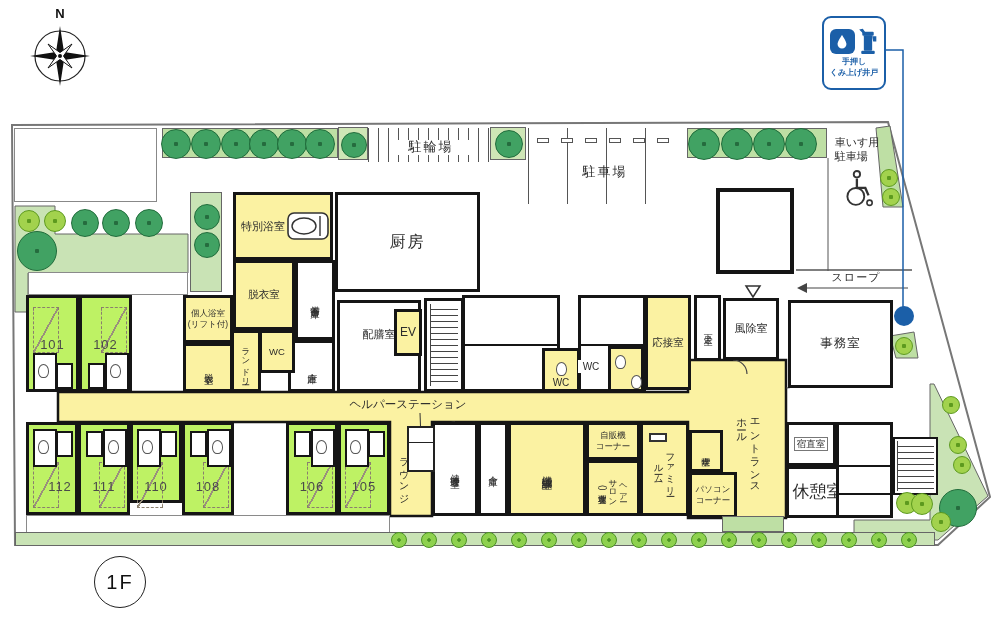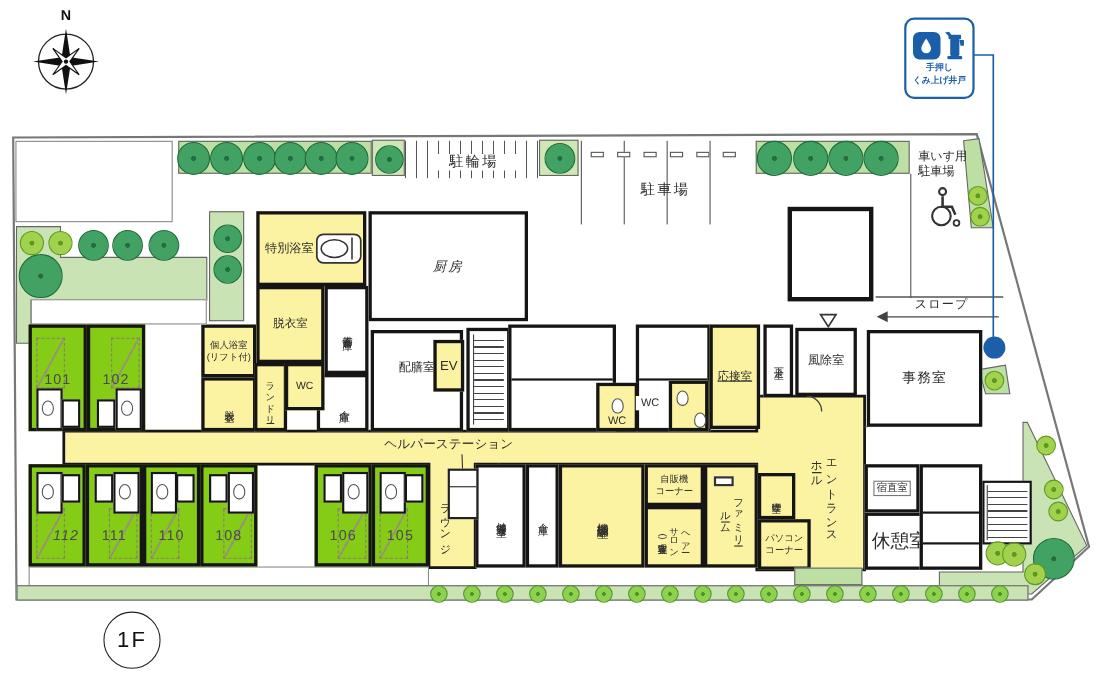--- a/index.html
+++ b/index.html
@@ -1,20 +1,20 @@
 <!DOCTYPE html>
 <html><head>
 <meta charset="utf-8">
 <style>
   html,body{margin:0;padding:0;background:#fff;font-family:"Liberation Sans",sans-serif;}
   #plan{position:relative;width:1000px;height:626px;background:#fff;overflow:hidden;color:#2b2b2b;}
   #svg-layer{position:absolute;left:0;top:0;z-index:0;}
   .abs{position:absolute;box-sizing:border-box;}
   .rm{position:absolute;box-sizing:border-box;border:3px solid #151515;display:flex;align-items:center;justify-content:center;text-align:center;line-height:1.25;z-index:1;}
-  .yellow{background:#fbf2a2;}.white{background:#fff;}.pink{background:#84cc16;}
+  .yellow{background:#fbf2a2;}.white{background:#fff;}.pink{background:#bef264;}
   .v{writing-mode:vertical-rl;letter-spacing:1px;}
   .pre{white-space:pre-line;}
   .lbl{position:absolute;display:flex;align-items:center;justify-content:center;text-align:left;z-index:2;line-height:1.3;}
   .chip{background:#fff;padding:0 2px;}
   .tree{position:absolute;border-radius:50%;z-index:3;}
   .tree.dark{background:radial-gradient(circle,#256c3e 0 2px,#41a263 2.5px);border:1.6px solid #1f6b3a;}
   .tree.light{background:radial-gradient(circle,#5d9a1e 0 2px,#a2d24d 2.5px);border:1.6px solid #5d9a1e;}
   .tree.bush{background:radial-gradient(circle,#4c9423 0 1.5px,#8ed14e 2px);border:1.5px solid #4c9423;}
   .thin{position:absolute;background:#555;z-index:1;}
   .hatch{background:repeating-linear-gradient(90deg,#555 0 1px,transparent 1px 10px);}
@@ -125,21 +125,21 @@
 
   <div class="rm yellow" style="left:233px;top:192px;width:100px;height:68px;justify-content:flex-start;">
     <span class="lbl" style="position:static;font-size:11px;margin-left:5px;">特別浴室</span>
     <svg width="42" height="30" viewBox="0 0 42 30" style="margin-left:2px;">
       <rect x="1" y="2" width="40" height="26" rx="6" fill="#fff" stroke="#333" stroke-width="1.6"></rect>
       <ellipse cx="17" cy="15" rx="12" ry="8" fill="none" stroke="#333" stroke-width="1.4"></ellipse>
       <line x1="33" y1="5" x2="33" y2="25" stroke="#333" stroke-width="1.4"></line>
     </svg>
   </div>
   <div class="rm white" style="left:335px;top:192px;width:145px;height:100px;">
-    <span style="font-size:12px;letter-spacing:2px;font-style:italic;">厨房</span>
+    <span style="font-size:16px;letter-spacing:2px;">厨房</span>
   </div>
   <div class="rm yellow" style="left:233px;top:260px;width:62px;height:70px;">
     <span style="font-size:10.5px;">脱衣室</span>
   </div>
   <div class="rm white" style="left:295px;top:260px;width:40px;height:80px;">
     <span class="v" style="font-size:9.5px;">備蓄倉庫</span>
   </div>
   <div class="rm white" style="left:288px;top:340px;width:47px;height:52px;">
     <span class="v" style="font-size:10px;">倉庫</span>
   </div>
@@ -175,21 +175,21 @@
   <div class="rm yellow" style="left:542px;top:348px;width:38px;height:44px;flex-direction:column;justify-content:flex-end;">
     <div class="toilet" style="position:static;margin-bottom:1px;"></div>
     <span style="font-size:10px;">WC</span>
   </div>
   <div class="rm yellow" style="left:608px;top:346px;width:36px;height:46px;">
     <div class="toilet" style="left:4px;top:6px;"></div>
     <div class="toilet" style="left:20px;top:26px;"></div>
   </div>
   <div class="lbl chip" style="left:578px;top:360px;width:22px;height:13px;font-size:10px;">WC</div>
 
-  <div class="rm yellow" style="left:645px;top:295px;width:46px;height:95px;text-decoration:underline;">
+  <div class="rm yellow" style="left:645px;top:295px;width:46px;height:95px;">
     <span style="font-size:10.5px;">応接室</span>
   </div>
   <div class="rm white" style="left:694px;top:295px;width:27px;height:66px;">
     <span class="v" style="font-size:9px;">下足室</span>
   </div>
   <div class="rm white" style="left:723px;top:298px;width:56px;height:62px;">
     <span style="font-size:11px;">風除室</span>
   </div>
   <div class="rm white" style="left:788px;top:300px;width:105px;height:88px;">
     <span style="font-size:12.5px;letter-spacing:1px;">事務室</span>
@@ -274,31 +274,31 @@
       </div>
       <div class="closet" style="left: 6px; top: 65px; width: 13px; height: 22px;"></div>
       <div class="roomnum" style="left: 0px; right: 0px; top: 39px;">102</div>
     </div>
     <div class="rm pink" style="left: 26px; top: 422px; width: 52px; height: 93px;">
       <div class="bed" style="left: 4px; top: 37px; width: 24px; height: 44px;"></div>
       <div class="unit" style="left: 4px; top: 4px; width: 20px; height: 34px;">
         <div class="toilet"></div>
       </div>
       <div class="closet" style="left: 27px; top: 6px; width: 13px; height: 22px;"></div>
-      <div class="roomnum" style="left: 16px; right: 0px; top: 54px; font-style: italic;">112</div>
+      <div class="roomnum" style="left: 16px; right: 0px; top: 54px;">112</div>
     </div>
     <div class="rm pink" style="left: 78px; top: 422px; width: 52px; height: 93px;">
       <div class="bed" style="left: 18px; top: 37px; width: 24px; height: 44px;"></div>
       <div class="unit" style="left: 22px; top: 4px; width: 20px; height: 34px;">
         <div class="toilet"></div>
       </div>
       <div class="closet" style="left: 5px; top: 6px; width: 13px; height: 22px;"></div>
       <div class="roomnum" style="left: 0px; right: 0px; top: 54px;">111</div>
     </div>
-    <div class="rm pink" style="left: 130px; top: 422px; width: 52px; height: 93px;">
+    <div class="rm pink" style="left: 130px; top: 422px; width: 52px; height: 81px;">
       <div class="bed" style="left: 4px; top: 37px; width: 24px; height: 44px;"></div>
       <div class="unit" style="left: 4px; top: 4px; width: 20px; height: 34px;">
         <div class="toilet"></div>
       </div>
       <div class="closet" style="left: 27px; top: 6px; width: 13px; height: 22px;"></div>
       <div class="roomnum" style="left: 0px; right: 0px; top: 54px;">110</div>
     </div>
     <div class="rm pink" style="left: 182px; top: 422px; width: 52px; height: 93px;">
       <div class="bed" style="left: 18px; top: 37px; width: 24px; height: 44px;"></div>
       <div class="unit" style="left: 22px; top: 4px; width: 20px; height: 34px;">

